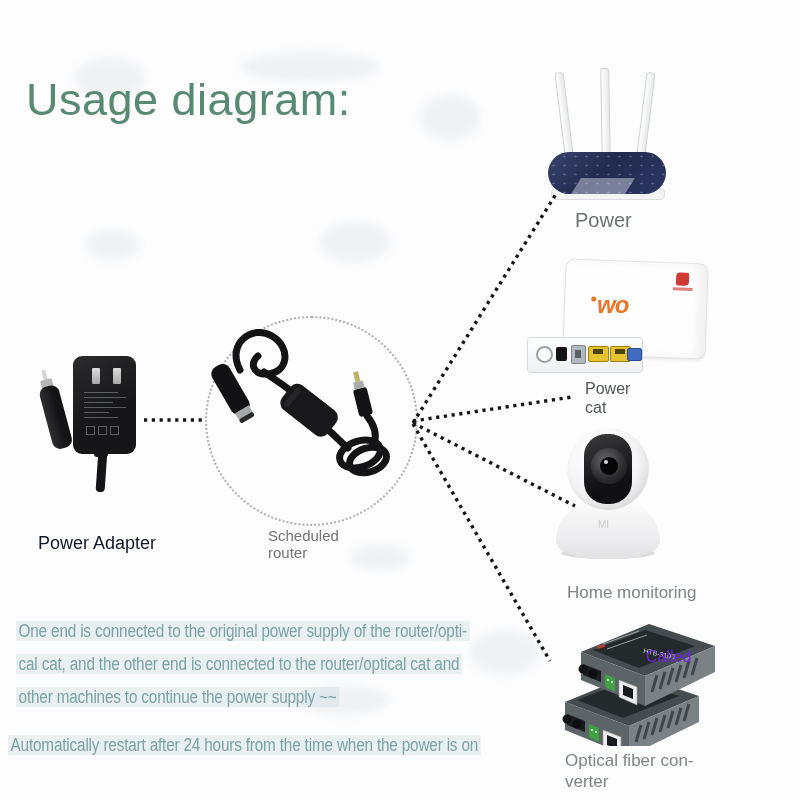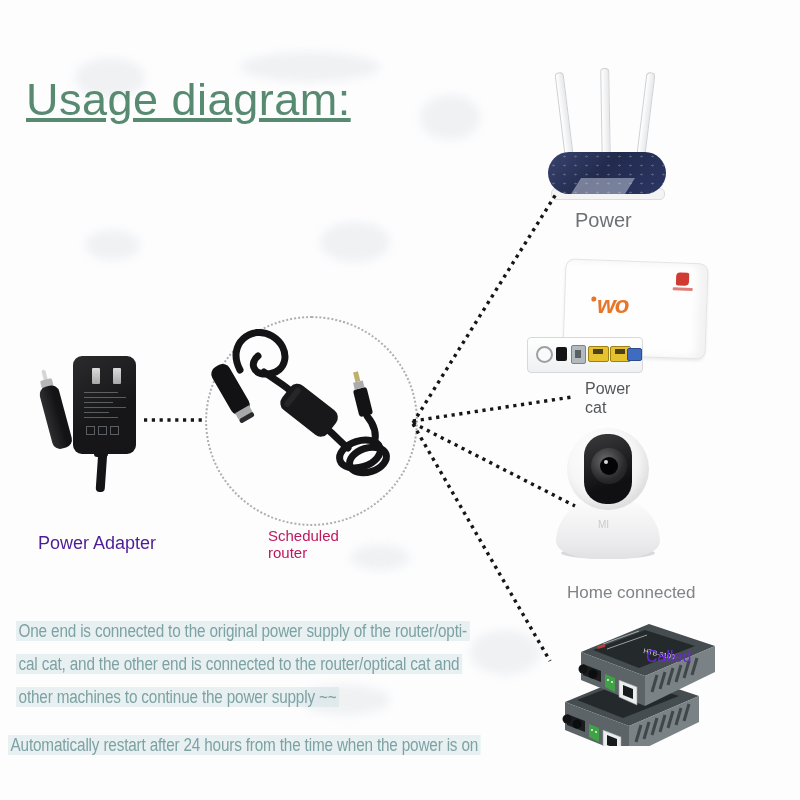--- a/index.html
+++ b/index.html
@@ -3,21 +3,21 @@
 <meta charset="utf-8">
 <style>
   html,body{margin:0;padding:0;background:#ffffff;}
   .canvas{
     position:relative;width:800px;height:800px;overflow:hidden;
     background:#fdfdfe;font-family:"Liberation Sans",sans-serif;
   }
   .blob{position:absolute;border-radius:50%;background:rgba(186,196,199,0.20);filter:blur(5px);}
   .title{
     position:absolute;left:26px;top:74px;font-size:45px;font-weight:400;
-    color:#578a70;letter-spacing:0.5px;white-space:nowrap;text-decoration:underline;
+    color:#578a70;letter-spacing:0.5px;white-space:nowrap;
   }
   .dev-label{position:absolute;color:#7f8487;white-space:pre;}
   .overlay{position:absolute;left:0;top:0;z-index:20;pointer-events:none;}
 
   
   .router{position:absolute;left:548px;top:66px;width:118px;height:140px;z-index:10;}
   .antenna{position:absolute;width:7px;height:90px;border-radius:4px;
     background:linear-gradient(90deg,#ffffff,#e7e8ea);border:1px solid #ced1d4;}
   .router-body{position:absolute;left:0;top:86px;width:118px;height:42px;border-radius:21px;
     background:linear-gradient(135deg,#39446f 0%,#222b4e 45%,#2b3663 100%);overflow:hidden;z-index:2;}
@@ -98,22 +98,22 @@
 
   
   .cvt-svg{position:absolute;left:543px;top:616px;z-index:10;}
   .called{position:absolute;left:646px;top:648px;font-size:16px;color:#6d28d9;z-index:12;font-weight:500;}
 
   
   .lbl-router{left:575px;top:209px;font-size:20px;color:#6c7174;}
   .lbl-lightcat{left:585px;top:379px;font-size:16px;line-height:19px;color:#53575a;}
   .lbl-cam{left:567px;top:583px;font-size:17px;}
   .lbl-cvt{left:565px;top:750px;font-size:17px;line-height:21px;}
-  .lbl-pa{left:38px;top:533px;font-size:18px;color:#4c1d95;}
-  .lbl-sched{left:268px;top:527px;font-size:15px;line-height:17px;color:#be185d;}
+  .lbl-pa{left:38px;top:533px;font-size:18px;color:#0f172a;}
+  .lbl-sched{left:268px;top:527px;font-size:15px;line-height:17px;color:#737373;}
 
   
   .para{position:absolute;color:#7da2a4;font-size:18px;line-height:33px;
     letter-spacing:-0.2px;transform:scaleX(0.85);transform-origin:left top;z-index:15;white-space:nowrap;}
   .para1{left:16px;top:615px;}
   .para2{left:8px;top:729px;}
   .wash{background:rgba(206,224,226,0.45);padding:0 3px;}
 </style>
 </head>
 <body>
@@ -178,21 +178,21 @@
   <div class="cam-logo">MI</div>
   <div class="cam-head">
     <div class="cam-face">
       <div class="cam-lens">
         <div class="cam-pupil">
           <div class="cam-glint"></div>
         </div>
       </div>
     </div>
   </div>
-  <div class="dev-label lbl-cam">Home connected</div>
+  <div class="dev-label lbl-cam">Home monitoring</div>
 
   <svg class="cvt-svg" width="175" height="130" viewBox="0 0 175 130">
 
     <g transform="translate(22,56)">
       <polygon points="0,30 68,2 134,24 64,54" fill="#454d50"></polygon>
       <polygon points="12,28 64,8 114,24 58,46" fill="#24292b"></polygon>
       <polygon points="0,30 64,54 64,84 0,58" fill="#5d6467"></polygon>
       <polygon points="64,54 134,24 134,50 64,84" fill="#7a8286"></polygon>
       <line x1="76" y1="53" x2="71" y2="70" stroke="#40474a" stroke-width="3"></line>
       <line x1="84" y1="50" x2="79" y2="67" stroke="#40474a" stroke-width="3"></line>
@@ -229,20 +229,21 @@
       <polygon points="42,63 52,67 52,77 42,73" fill="#181b1d"></polygon>
       <polygon points="24,52 34,56 34,70 24,65" fill="#3fa244"></polygon>
       <circle cx="27" cy="58" r="1.1" fill="#d9f2da"></circle>
         <circle cx="31" cy="60" r="1.1" fill="#d9f2da"></circle>
       <polygon points="2,42 20,49 20,60 2,53" fill="#1a1c1e"></polygon>
       <circle cx="2" cy="47" r="4.5" fill="#111214"></circle>
         <circle cx="12" cy="52" r="4.5" fill="#0c0d0f"></circle>
     </g>
   </svg>
   <div class="called">Called</div>
+  <div class="dev-label lbl-cvt"><span>Optical fiber con-</span><br><span>verter</span></div>
 
   <div class="pa-body"></div>
   <div class="pa-prong" style="left:92px;top:368px;"></div>
   <div class="pa-prong" style="left:113px;top:368px;"></div>
   <div class="pa-plate">
     <div class="pa-row w80"></div>
       <div class="pa-row"></div>
       <div class="pa-row w70"></div>
     <div class="pa-row"></div>
       <div class="pa-row w60"></div>

